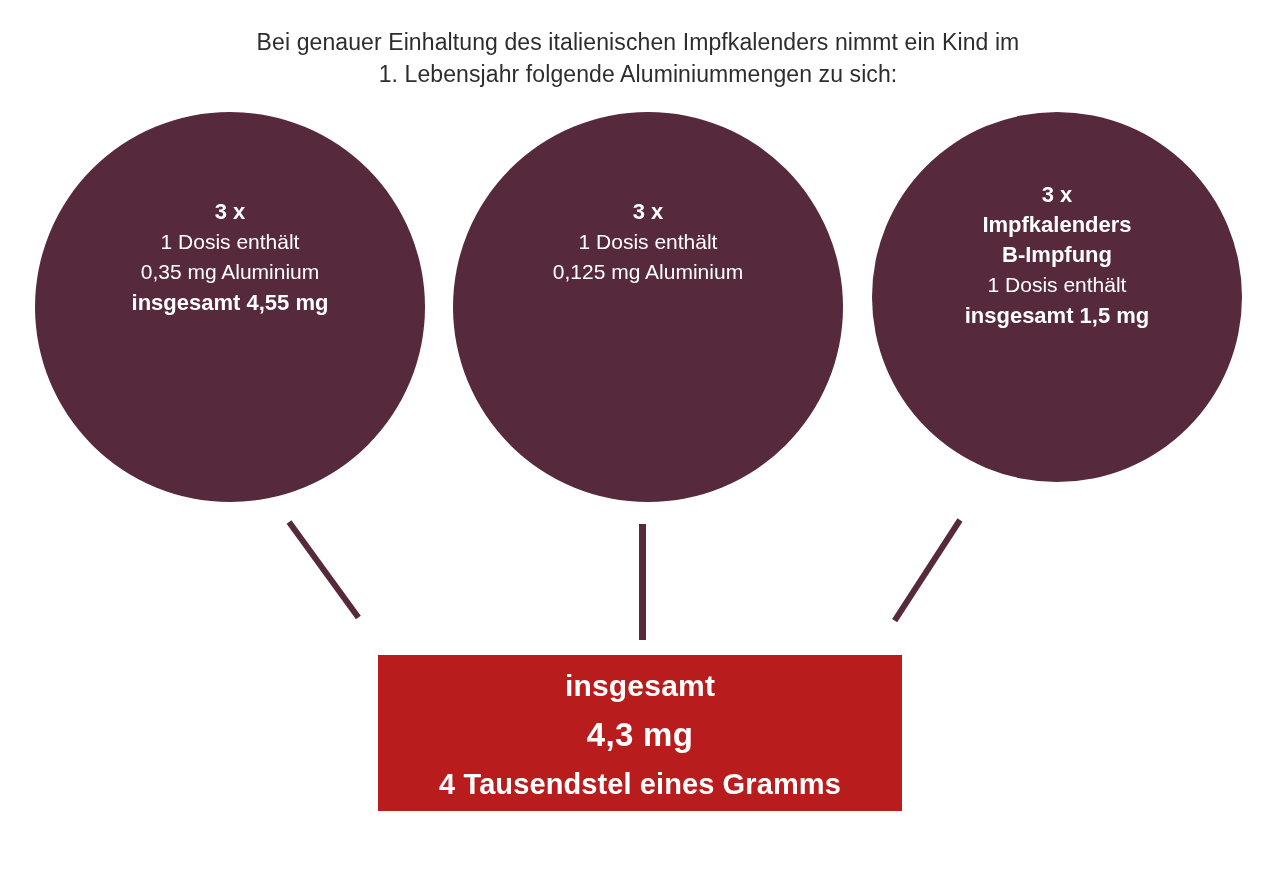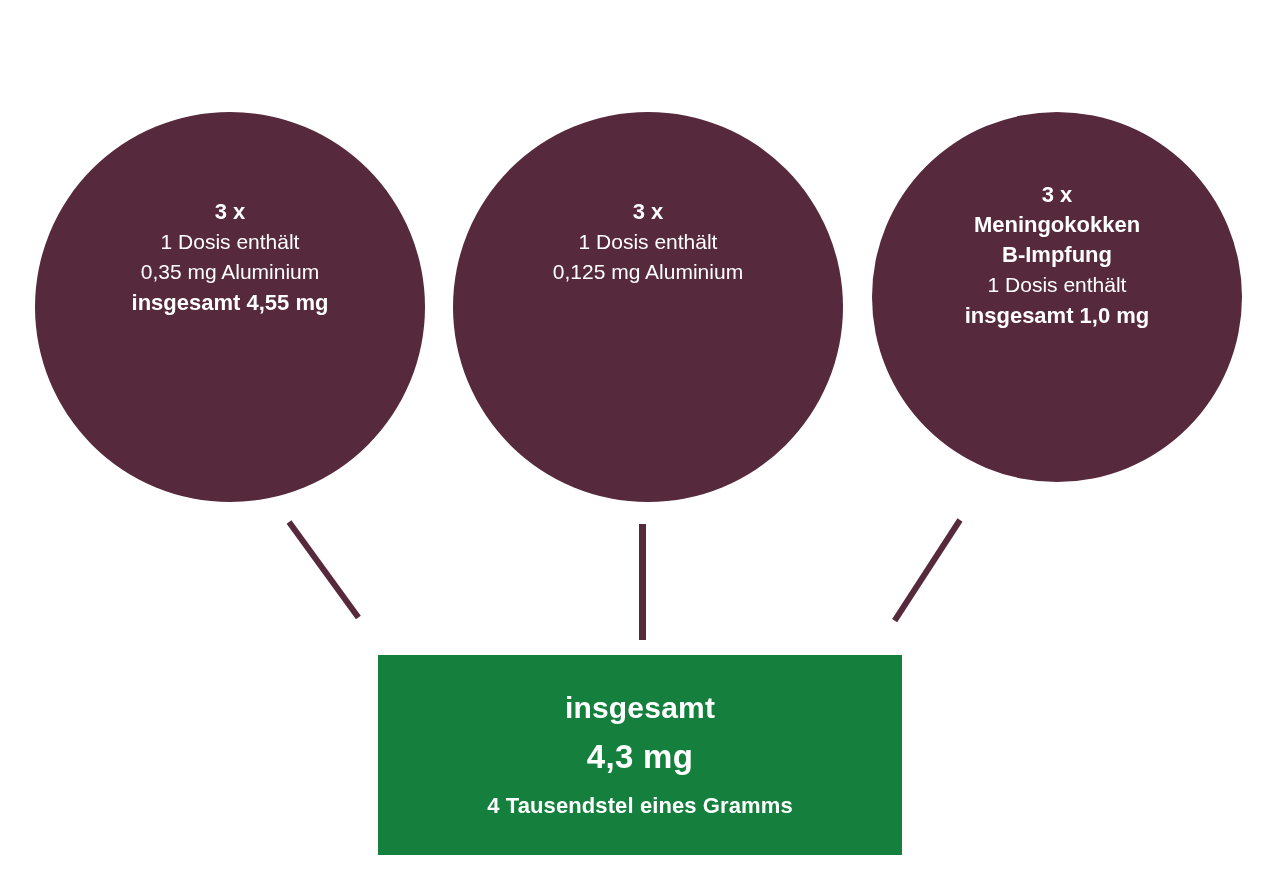--- a/index.html
+++ b/index.html
@@ -121,22 +121,22 @@
     transform-origin: top center;
     transform: rotate(33deg);
   }
 
   
   #total-box {
     position: absolute;
     left: 378px;
     top: 655px;
     width: 524px;
-    height: 200px;
-    background: #15803d;
+    height: 156px;
+    background: #b91c1c;
     color: #ffffff;
     display: flex;
     flex-direction: column;
     align-items: center;
     justify-content: center;
     text-align: center;
     box-sizing: border-box;
     padding-top: 4px;
   }
   #total-box .t-label {
@@ -145,51 +145,55 @@
     line-height: 40px;
     letter-spacing: 0.2px;
   }
   #total-box .t-value {
     font-size: 33px;
     font-weight: bold;
     line-height: 58px;
     letter-spacing: 0.3px;
   }
   #total-box .t-sub {
-    font-size: 22px;
+    font-size: 29px;
     font-weight: bold;
     line-height: 40px;
     letter-spacing: 0.1px;
   }
 </style>
 </head>
 <body>
 
 <div id="canvas">
 
+  <div class="heading">
+    <span class="line">Bei genauer Einhaltung des italienischen Impfkalenders nimmt ein Kind im</span>
+    <span class="line">1. Lebensjahr folgende Aluminiummengen zu sich:</span>
+  </div>
 
   <div class="circle" id="circle-1">
     <span class="ctext c-bold">3 x</span>
     <span class="ctext c-reg">1 Dosis enthält</span>
     <span class="ctext c-reg">0,35 mg Aluminium</span>
     <span class="ctext c-total">insgesamt 4,55 mg</span>
   </div>
 
   <div class="circle" id="circle-2">
     <span class="ctext c-bold">3 x</span>
     <span class="ctext c-reg">1 Dosis enthält</span>
     <span class="ctext c-reg">0,125 mg Aluminium</span>
   </div>
 
   <div class="circle" id="circle-3">
     <span class="ctext c-bold">3 x</span>
-    <span class="ctext c-bold">Meningokokken</span>
+    <span class="ctext c-bold">Impfkalenders</span>
     <span class="ctext c-bold">B-Impfung</span>
     <span class="ctext c-reg">1 Dosis enthält</span>
-    <span class="ctext c-total">insgesamt 1,0 mg</span>
+    <span class="ctext c-total">insgesamt 1,5 mg</span>
   </div>
 
   <div class="connector" id="conn-left"></div>
   <div class="connector" id="conn-mid"></div>
   <div class="connector" id="conn-right"></div>
 
   <div id="total-box">
     <span class="t-label">insgesamt</span>
     <span class="t-value">4,3 mg</span>
     <span class="t-sub">4 Tausendstel eines Gramms</span>

